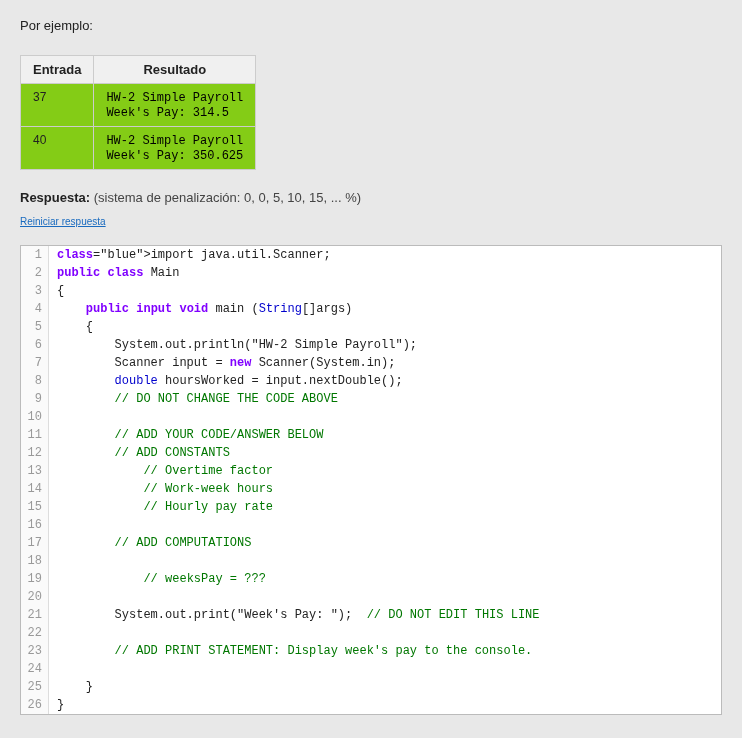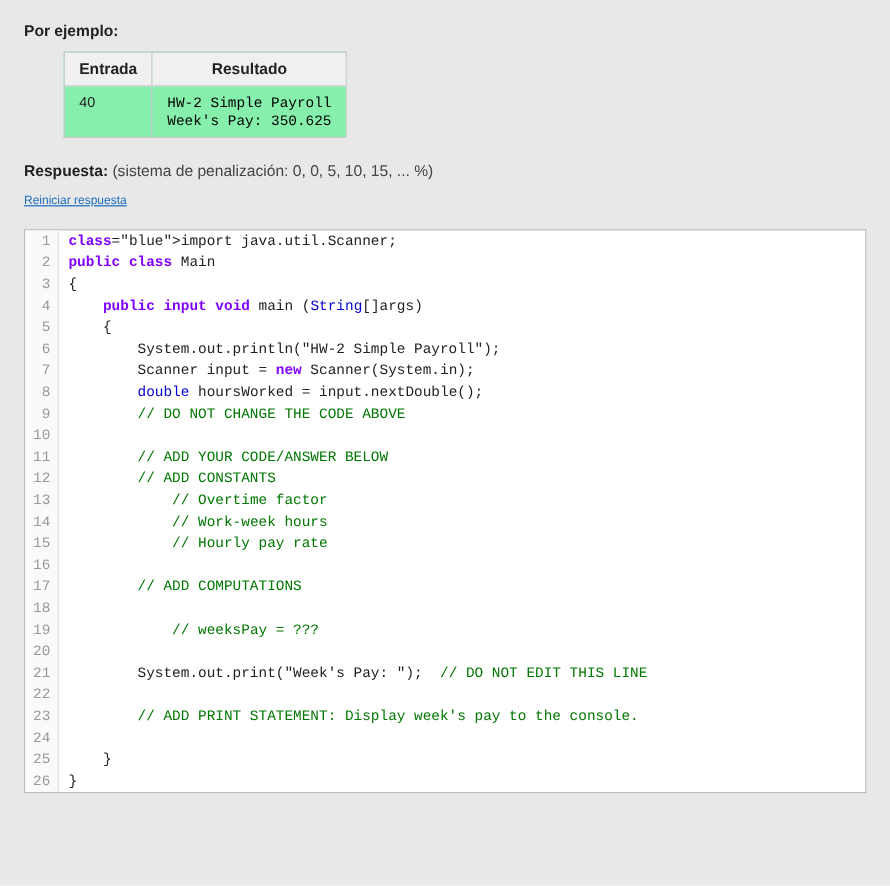--- a/index.html
+++ b/index.html
@@ -7,30 +7,29 @@
       background: #e8e8e8;
       font-family: Arial, sans-serif;
       font-size: 13px;
       color: #222;
       padding: 18px 20px;
       width: 742px;
       min-height: 738px;
     }
 
     .section-label {
-      font-weight: bold;
-      margin-bottom: 10px;
+      font-weight: normal;
+      margin-bottom: 22px;
       font-size: 13px;
     }
 
     .example-table {
       border-collapse: collapse;
       margin-bottom: 20px;
-      background: #86efac;
-      margin-left: 33px;
+      background: #84cc16;
     }
     .example-table th, .example-table td {
       border: 1px solid #ccc;
       padding: 6px 12px;
       vertical-align: top;
     }
     .example-table th {
       background: #f0f0f0;
       font-weight: bold;
       font-size: 13px;
@@ -113,20 +112,24 @@
   <div class="section-label">Por ejemplo:</div>
 
   <table class="example-table">
     <thead>
       <tr>
         <th>Entrada</th>
         <th>Resultado</th>
       </tr>
     </thead>
     <tbody id="example-rows">
+    <tr>
+      <td>37</td>
+      <td><span class="mono">HW-2 Simple Payroll<br>Week's Pay: 314.5</span></td>
+    </tr>
         <tr>
       <td>40</td>
       <td><span class="mono">HW-2 Simple Payroll<br>Week's Pay: 350.625</span></td>
     </tr>
       </tbody>
   </table>
 </div>
 
 <div class="respuesta-row">
   <span class="respuesta-label">

